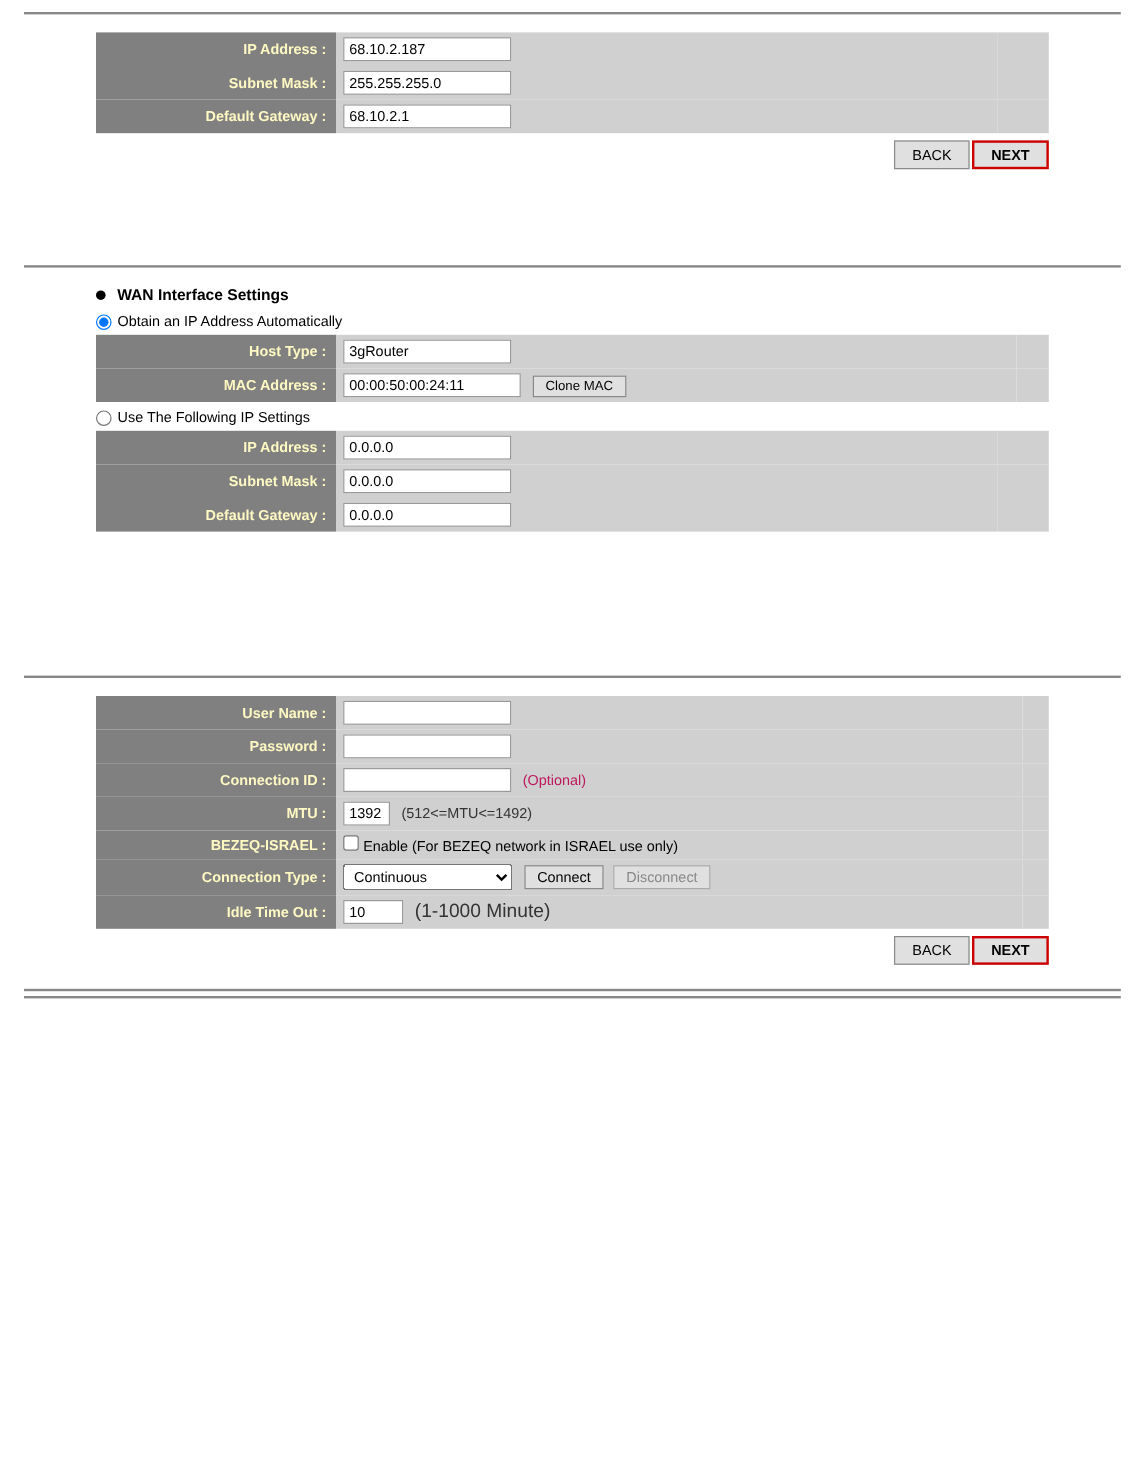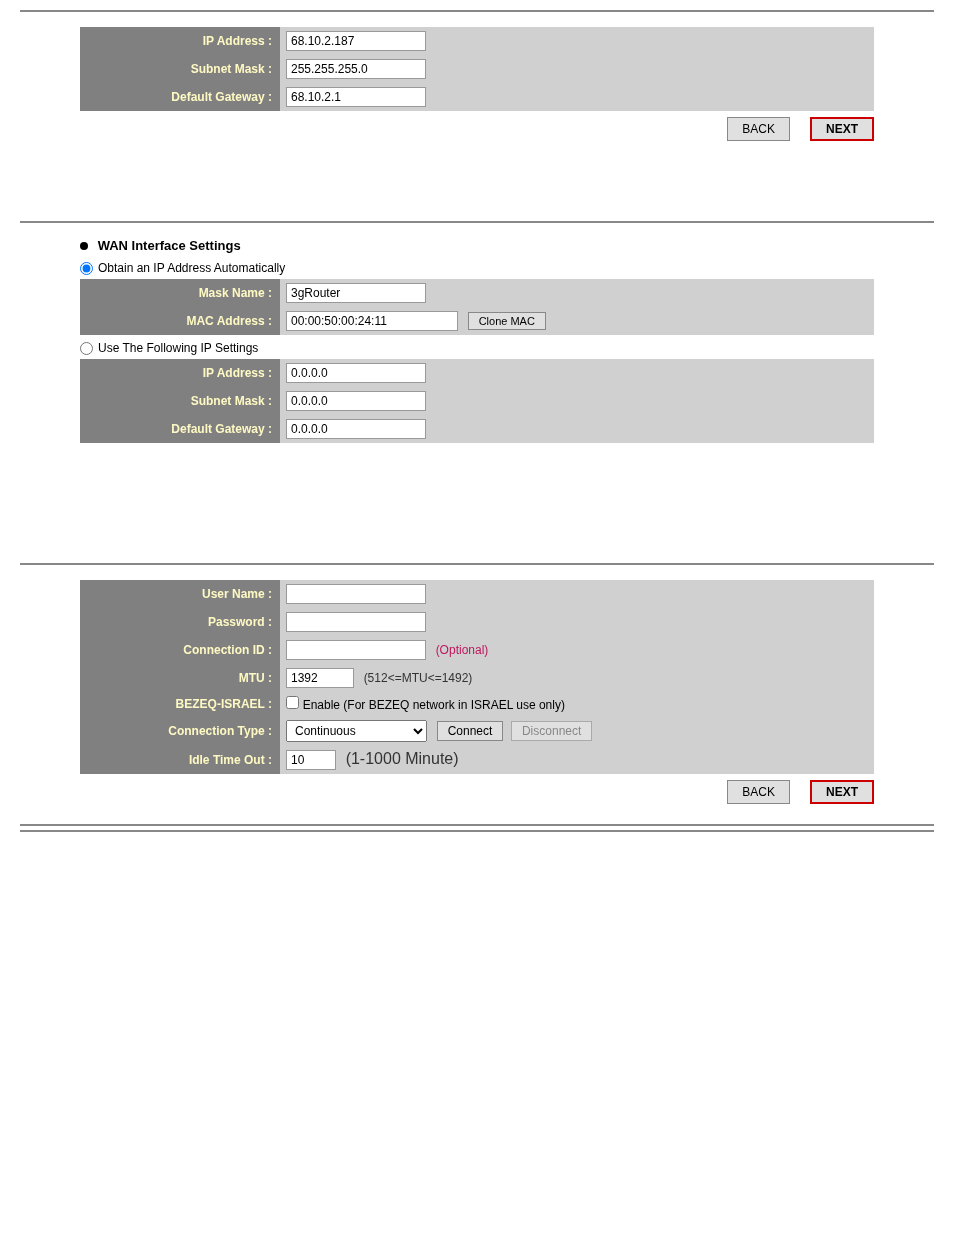--- a/index.html
+++ b/index.html
@@ -53,21 +53,21 @@
       padding: 2px 4px;
       font-size: 12px;
       width: 140px;
     }
 
     
     .btn-row {
       display: flex;
       justify-content: flex-end;
       margin-top: 6px;
-      gap: 20px;
+      gap: 2px;
     }
 
     .btn {
       padding: 3px 14px;
       font-size: 12px;
       background: #e0e0e0;
       border: 1px solid #888;
       cursor: pointer;
     }
 
@@ -219,30 +219,30 @@
     </div>
 
     <div class="radio-row">
       <input type="radio" name="ip-mode" checked="" style="">
       <span>Obtain an IP Address Automatically</span>
     </div>
 
     <table class="form-table">
       <tbody>
           <tr>
-        <td>Mask Name :</td>
+        <td>Host Type :</td>
         <td>
           <input type="text" value="3gRouter" style="">
         </td>
         <td style="background:#d0d0d0;"></td>
       </tr>
       <tr>
         <td>MAC Address :</td>
         <td>
-          <input type="text" style="width: 172px;" value="00:00:50:00:24:11">
+          <input type="text" style="width: 148px;" value="00:00:50:00:24:11">
           <button class="btn-clone">Clone MAC</button>
         </td>
         <td style="background:#d0d0d0;"></td>
       </tr>
     </tbody>
       </table>
 
     <div class="radio-row" style="margin-top:6px;">
       <input type="radio" name="ip-mode" style="">
       <span>Use The Following IP Settings</span>
@@ -306,21 +306,21 @@
         <td>
           <input type="text" style="width: 140px;">
           <span class="optional-text">(Optional)</span>
         </td>
         <td style="background:#d0d0d0;"></td>
       </tr>
 
       <tr>
         <td>MTU :</td>
         <td>
-          <input type="text" style="width: 68px;" value="1392">
+          <input type="text" style="width: 39px;" value="1392">
           <span class="mtu-hint">(512&lt;=MTU&lt;=1492)</span>
         </td>
         <td style="background:#d0d0d0;"></td>
       </tr>
 
       <tr>
         <td>BEZEQ-ISRAEL :</td>
         <td>
           <input type="checkbox" style="">
           <span class="bezeq-label">Enable (For BEZEQ network in ISRAEL use only)</span>

